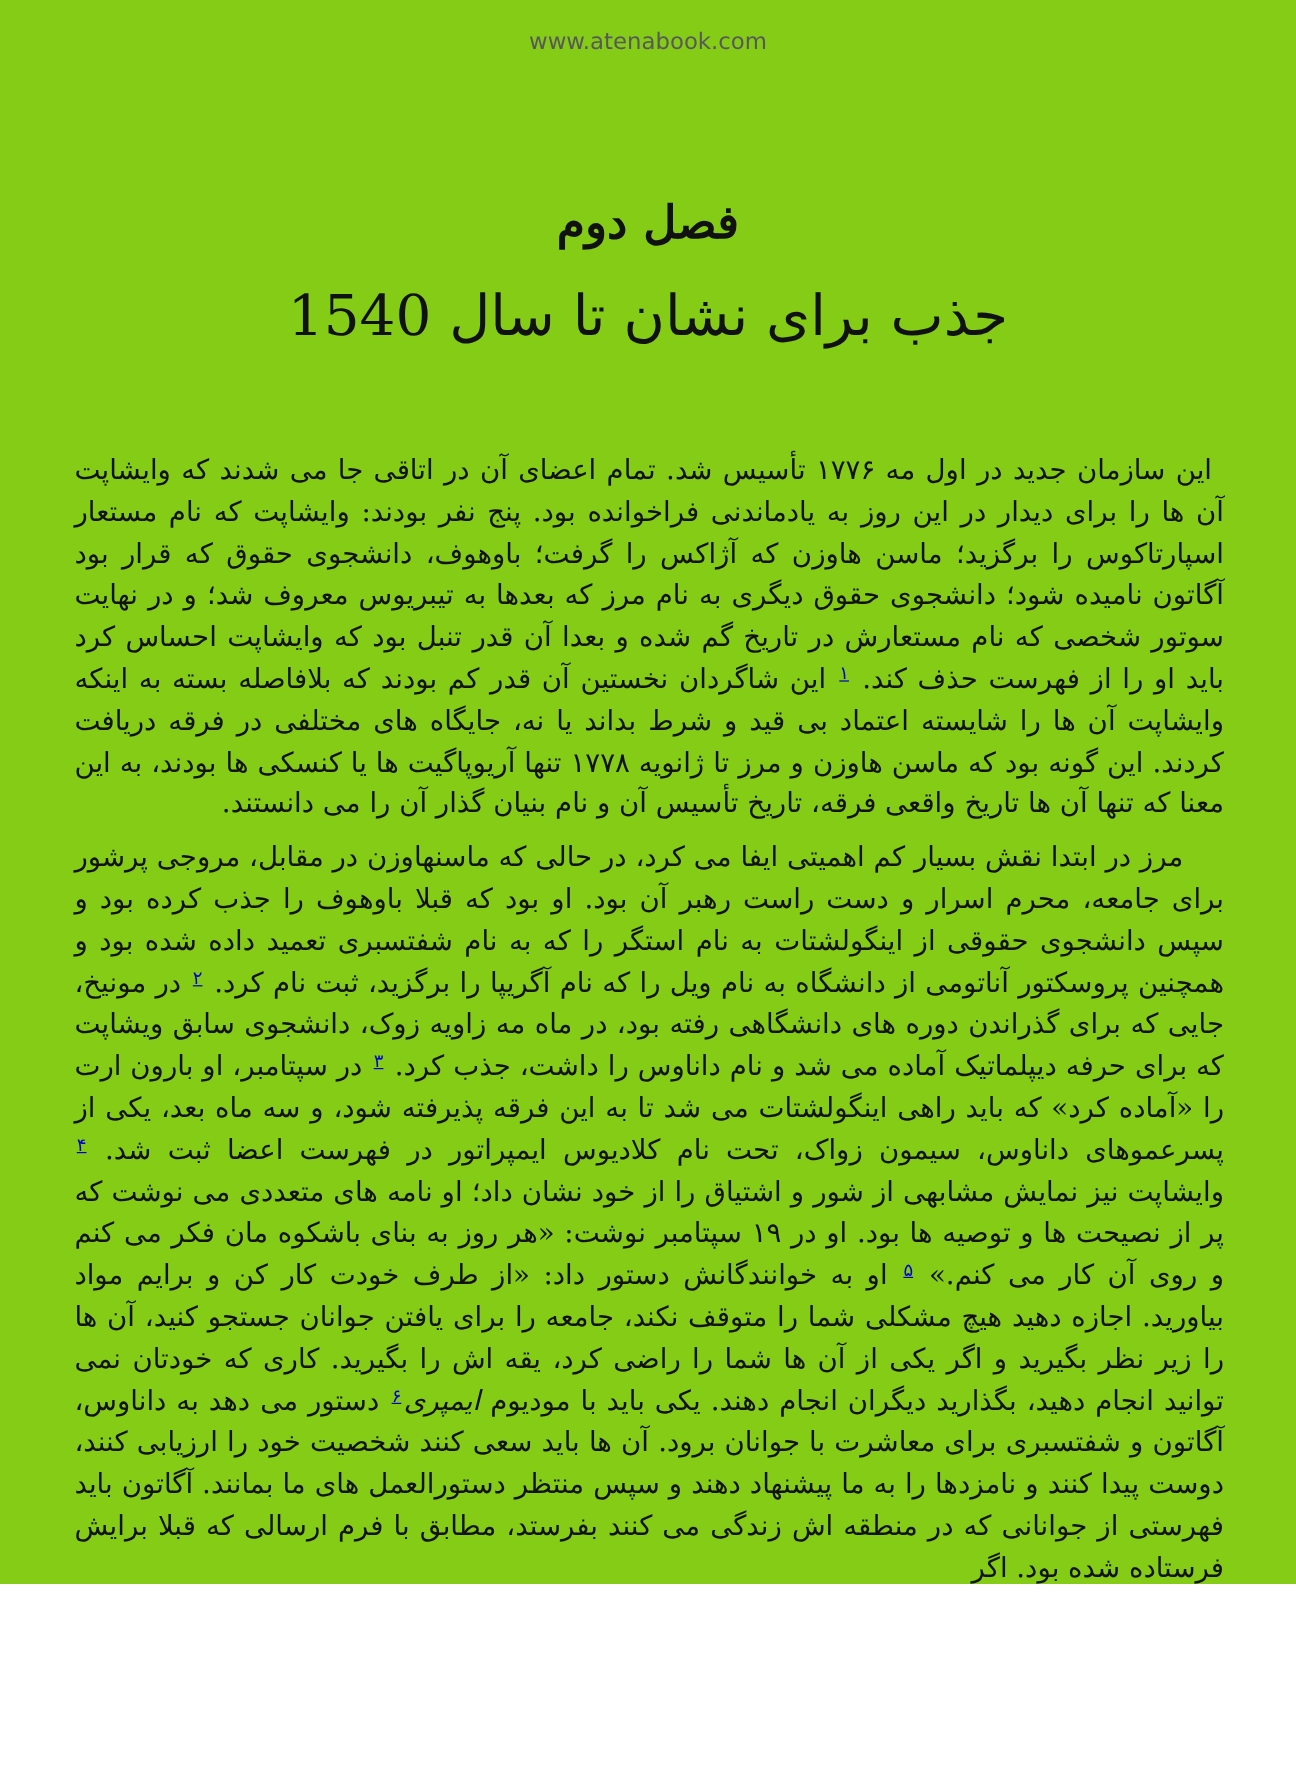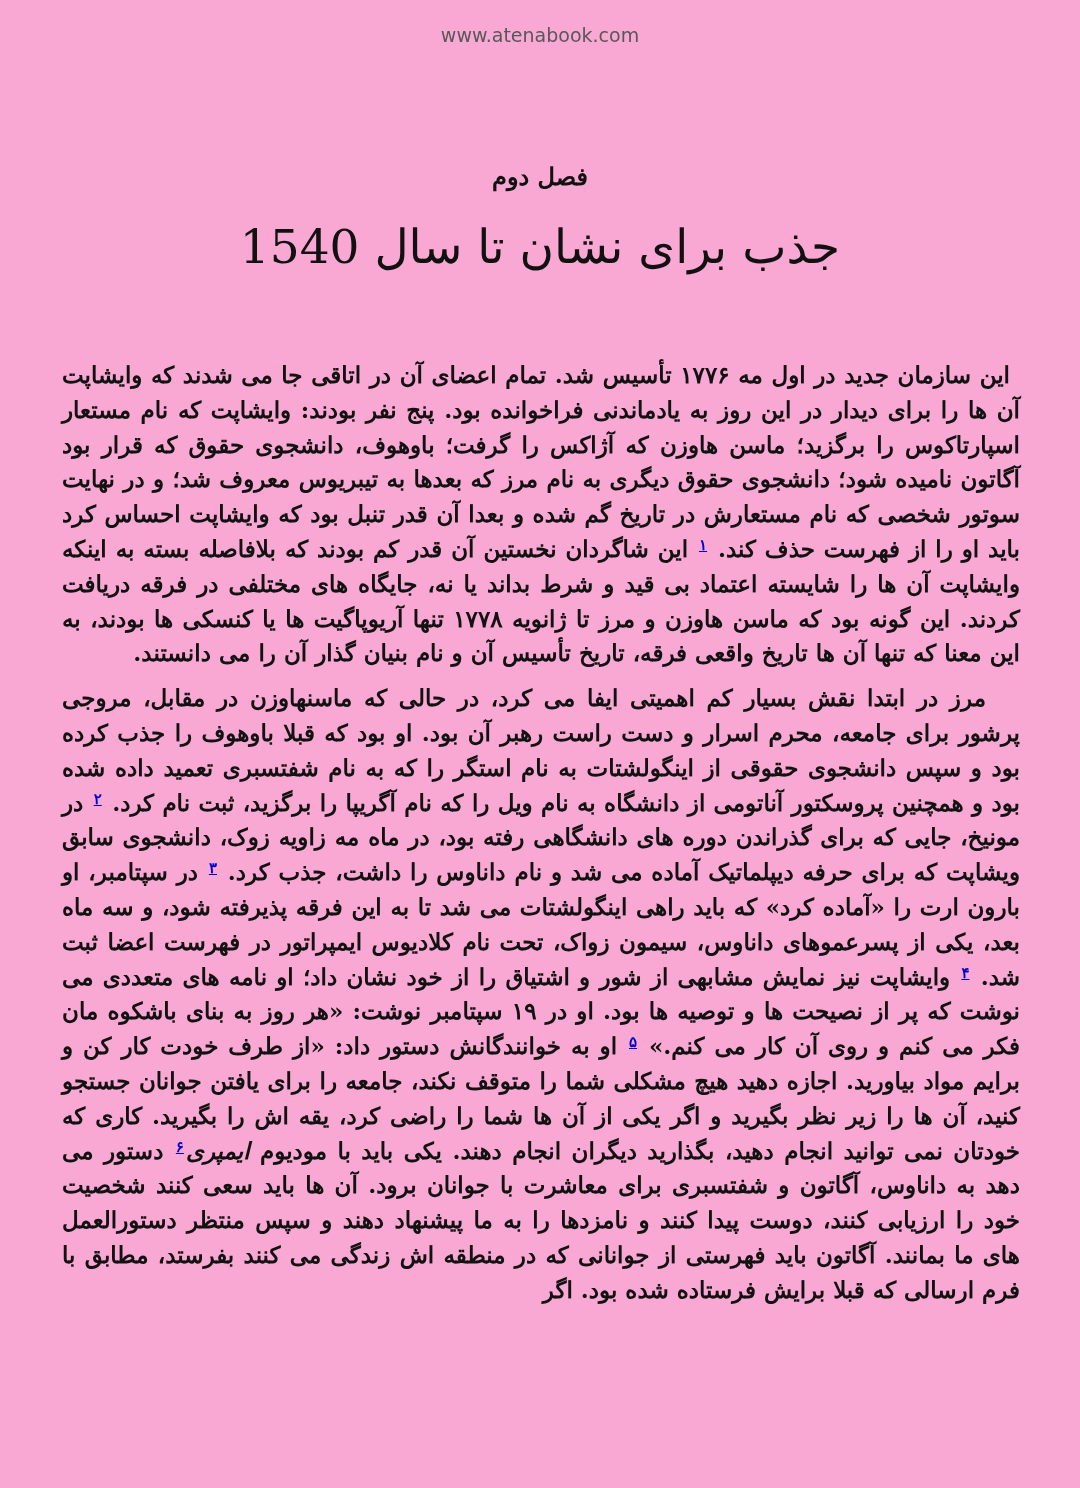--- a/index.html
+++ b/index.html
@@ -1,37 +1,37 @@
 <!DOCTYPE html>
 <html lang="fa"><head>
 <meta charset="utf-8">
 <style>
   html,body { margin:0; padding:0; background:#ffffff; }
   .page {
-    position:relative; width:1080px; height:1488px; background:#f9a8d4;
+    position:relative; width:1080px; height:1320px; background:#84cc16;
     overflow:hidden; font-family:"DejaVu Serif","Liberation Serif",serif;
     color:#111111;
   }
   .watermark {
     text-align:center; padding-top:24px; font-size:19px; color:#58585a;
     font-family:"DejaVu Sans","Liberation Sans",sans-serif;
     direction:ltr;
   }
   .chapter-label {
-    text-align:center; margin-top:116px; font-size:24px; font-weight:bold;
+    text-align:center; margin-top:116px; font-size:38px; font-weight:bold;
     direction:rtl;
   }
   .book-title {
     text-align:center; margin-top:28px; font-size:47px; font-weight:normal;
     direction:rtl;
   }
   .content {
     direction:rtl; text-align:justify;
     margin:84px 60px 0 62px;
-    font-size:23px; line-height:34.8px; color:#121212;font-weight:bold;
+    font-size:23px; line-height:34.8px; color:#121212;
   }
   .para { margin:0 0 10px 0; }
   .para.p1 { text-indent:10px; }
   .para.p2 { text-indent:34px; }
   a.fn {
     color:#0000cc; text-decoration:underline; font-size:15px;
     vertical-align:7px; padding:0 2px; cursor:pointer; line-height:0;
   }
   em { font-style:italic; }
 </style>

